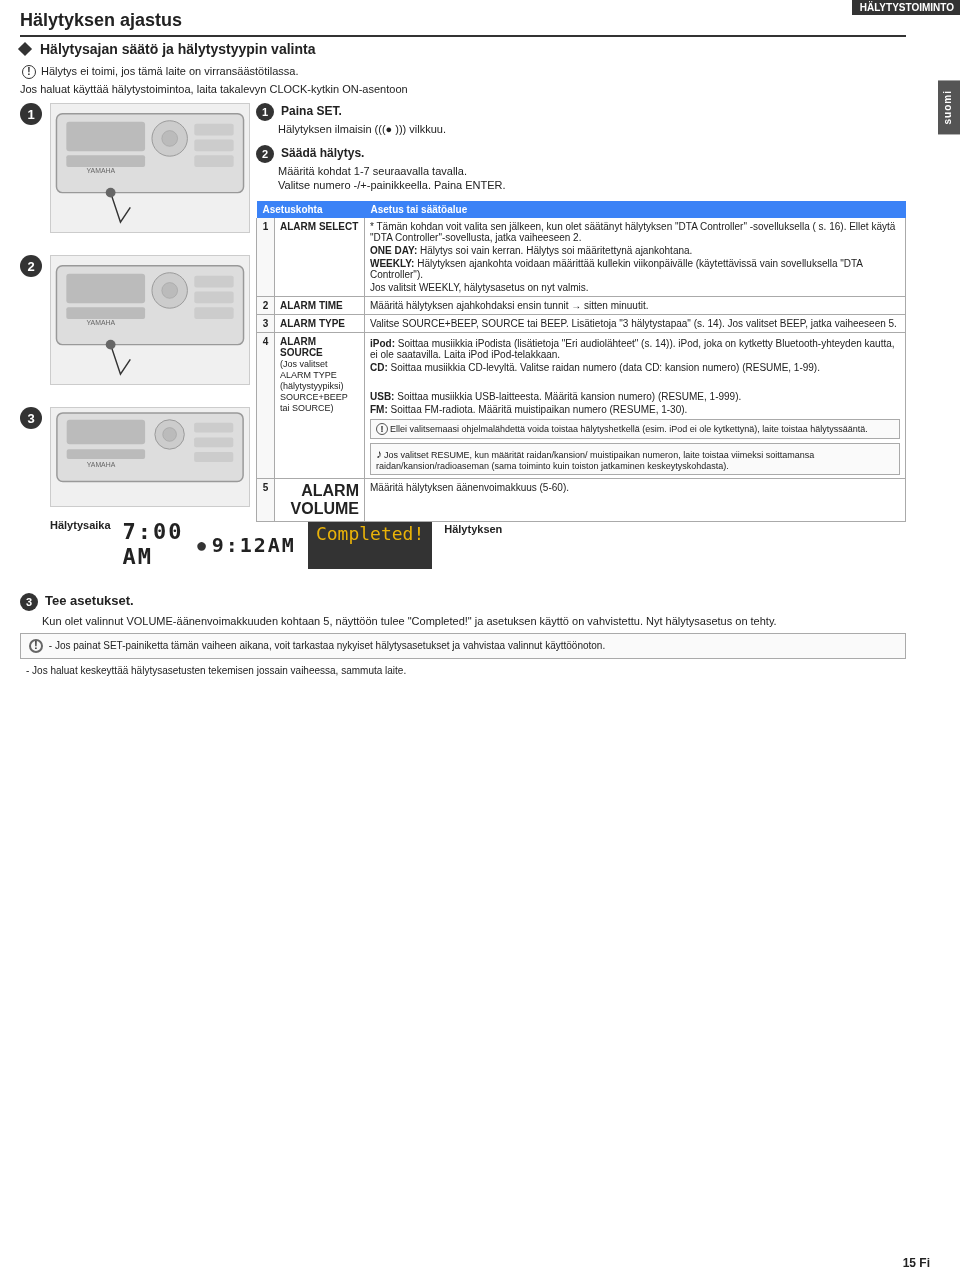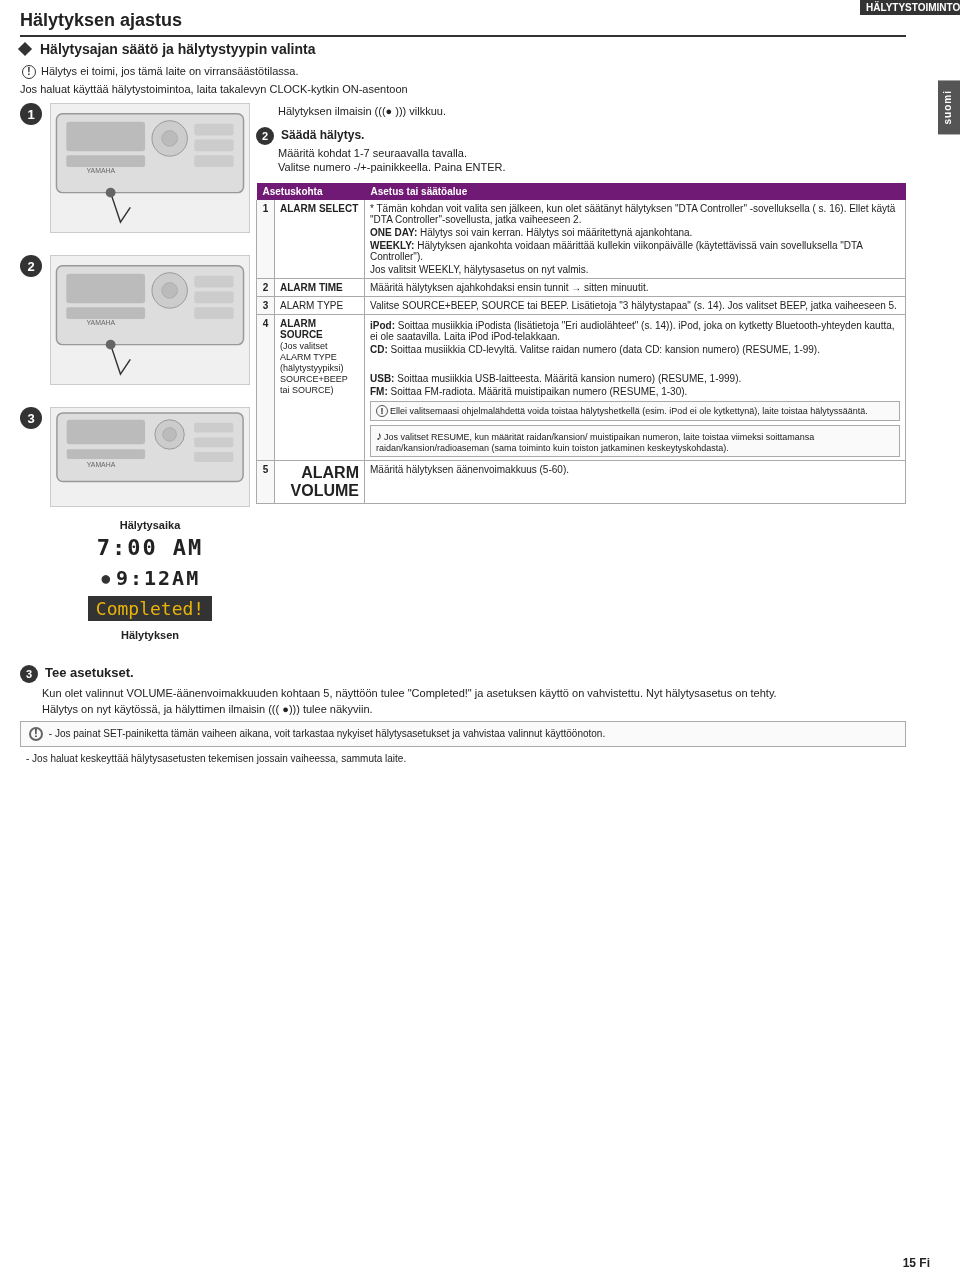--- a/index.html
+++ b/index.html
@@ -9,21 +9,21 @@
       background: #fff;
       font-family: Arial, Helvetica, sans-serif;
       font-size: 11px;
       color: #222;
       position: relative;
     }
     
     .top-header {
       position: absolute;
       top: 0; right: 0;
-      width: 100px;
+      width: 108px;
       background: #333;
       color: #fff;
       text-align: right;
       padding: 2px 6px;
       font-size: 10px;
       font-weight: bold;
     }
     
     .side-tab {
       position: absolute;
@@ -133,21 +133,21 @@
     }
 
     
     .alarm-table {
       width: 100%;
       border-collapse: collapse;
       font-size: 10px;
       margin-top: 6px;
     }
     .alarm-table th {
-      background: #701a75;
+      background: #3b82f6;
       color: #fff;
       padding: 3px 6px;
       text-align: left;
       font-weight: bold;
       font-size: 10px;
     }
     .alarm-table td {
       border: 1px solid #aaa;
       padding: 3px 5px;
       vertical-align: top;
@@ -206,23 +206,22 @@
       bottom: 14px;
       right: 30px;
       font-size: 12px;
       font-weight: bold;
     }
 
     
     .alarm-time-section {
       margin-top: 10px;
       display: flex;
-      flex-direction: column;
-      gap: 4px;
-      align-items: center;
+      flex-direction: row;
+      gap: 12px;
     }
     .alarm-time-label {
       font-size: 11px;
       font-weight: bold;
     }
     .alarm-time-display {
       font-family: monospace;
       font-size: 22px;
       font-weight: bold;
       letter-spacing: 2px;
@@ -378,20 +377,24 @@
             <div class="hälytyksen-label">Hälytyksen</div>
           </div>
         </div>
       </div>
 
     </div>
 
     <div class="right-col">
 
       <div class="step-block">
+        <div>
+          <span class="step-circle">1</span>
+          <span class="step-label">Paina SET.</span>
+        </div>
         <div class="step-text">Hälytyksen ilmaisin (((● ))) vilkkuu.</div>
       </div>
 
       <div class="step-block">
         <div>
           <span class="step-circle">2</span>
           <span class="step-label">Säädä hälytys.</span>
         </div>
         <div class="step-text">Määritä kohdat 1-7 seuraavalla tavalla.</div>
         <div class="step-text">Valitse numero -/+-painikkeella. Paina ENTER.</div>
@@ -410,21 +413,21 @@
               <td class="item-name" style="font-weight: bold; font-size: 10px; min-width: 80px;">ALARM SELECT</td>
               <td class="item-desc" style="font-size: 10px;"><span>* Tämän kohdan voit valita sen jälkeen, kun olet säätänyt hälytyksen "DTA Controller" -sovelluksella ( s. 16). Ellet käytä "DTA Controller"-sovellusta, jatka vaiheeseen 2.</span><div style="margin-top:2px;"><span style="font-weight:bold;">ONE DAY:</span> Hälytys soi vain kerran. Hälytys soi määritettynä ajankohtana.</div><div style="margin-top:2px;"><span style="font-weight:bold;">WEEKLY:</span> Hälytyksen ajankohta voidaan määrittää kullekin viikonpäivälle (käytettävissä vain sovelluksella "DTA Controller").</div><div style="margin-top:2px;">Jos valitsit WEEKLY, hälytysasetus on nyt valmis.</div></td>
             </tr>
             <tr>
               <td class="row-num">2</td>
               <td class="item-name" style="font-weight: bold; font-size: 10px; min-width: 80px;">ALARM TIME</td>
               <td class="item-desc" style="font-size: 10px;"><span>Määritä hälytyksen ajahkohdaksi ensin tunnit → sitten minuutit.</span></td>
             </tr>
             <tr>
               <td class="row-num">3</td>
-              <td class="item-name" style="font-weight: normal; font-size: 10px; min-width: 80px;">ALARM TYPE</td>
+              <td class="item-name" style="font-weight: bold; font-size: 10px; min-width: 80px;">ALARM TYPE</td>
               <td class="item-desc" style="font-size: 10px;"><span>Valitse SOURCE+BEEP, SOURCE tai BEEP. Lisätietoja "3 hälytystapaa" (s. 14). Jos valitset BEEP, jatka vaiheeseen 5.</span></td>
             </tr>
             <tr>
               <td class="row-num">4</td>
               <td class="item-name" style="font-weight: bold; font-size: 10px; min-width: 80px; margin-left: 7px;">ALARM SOURCE<br><span style="font-weight:normal;font-size:9px;">(Jos valitset ALARM TYPE (hälytystyypiksi) SOURCE+BEEP tai SOURCE)</span></td>
               <td class="item-desc" style="font-size: 10px;">
                 <div style="margin-top:2px;"><span style="font-weight:bold;">iPod:</span> Soittaa musiikkia iPodista (lisätietoja "Eri audiolähteet" (s. 14)). iPod, joka on kytketty Bluetooth-yhteyden kautta, ei ole saatavilla. Laita iPod iPod-telakkaan.</div>
                 <div style="margin-top:2px;"><span style="font-weight:bold;">CD:</span> Soittaa musiikkia CD-levyltä. Valitse raidan numero (data CD: kansion numero) (RESUME, 1-99).</div>
                 <div style="margin-top:18px;"><span style="font-weight:bold;">USB:</span> Soittaa musiikkia USB-laitteesta. Määritä kansion numero) (RESUME, 1-999).</div>
                 <div style="margin-top:2px;"><span style="font-weight:bold;">FM:</span> Soittaa FM-radiota. Määritä muistipaikan numero (RESUME, 1-30).</div>
@@ -442,21 +445,20 @@
 
     </div>
   </div>
 
   <div class="bottom-section">
     <div>
       <span class="step-circle">3</span>
       <span class="step3-header">Tee asetukset.</span>
     </div>
     <div style="margin-left:22px; margin-top:4px;">Kun olet valinnut VOLUME-äänenvoimakkuuden kohtaan 5, näyttöön tulee "Completed!" ja asetuksen käyttö on vahvistettu. Nyt hälytysasetus on tehty.</div>
-    <div style="margin-left:22px; margin-top:4px;">Hälytys on nyt käytössä, ja hälyttimen ilmaisin ((( ●))) tulee näkyviin.</div>
 
     <div class="note-box">
       <span class="note-icon">!</span>
       <span>- Jos painat SET-painiketta tämän vaiheen aikana, voit tarkastaa nykyiset hälytysasetukset ja vahvistaa valinnut käyttöönoton.</span>
     </div>
     <div style="font-size:10px; margin-left:6px;">- Jos haluat keskeyttää hälytysasetusten tekemisen jossain vaiheessa, sammuta laite.</div>
   </div>
 
 </div>
 

